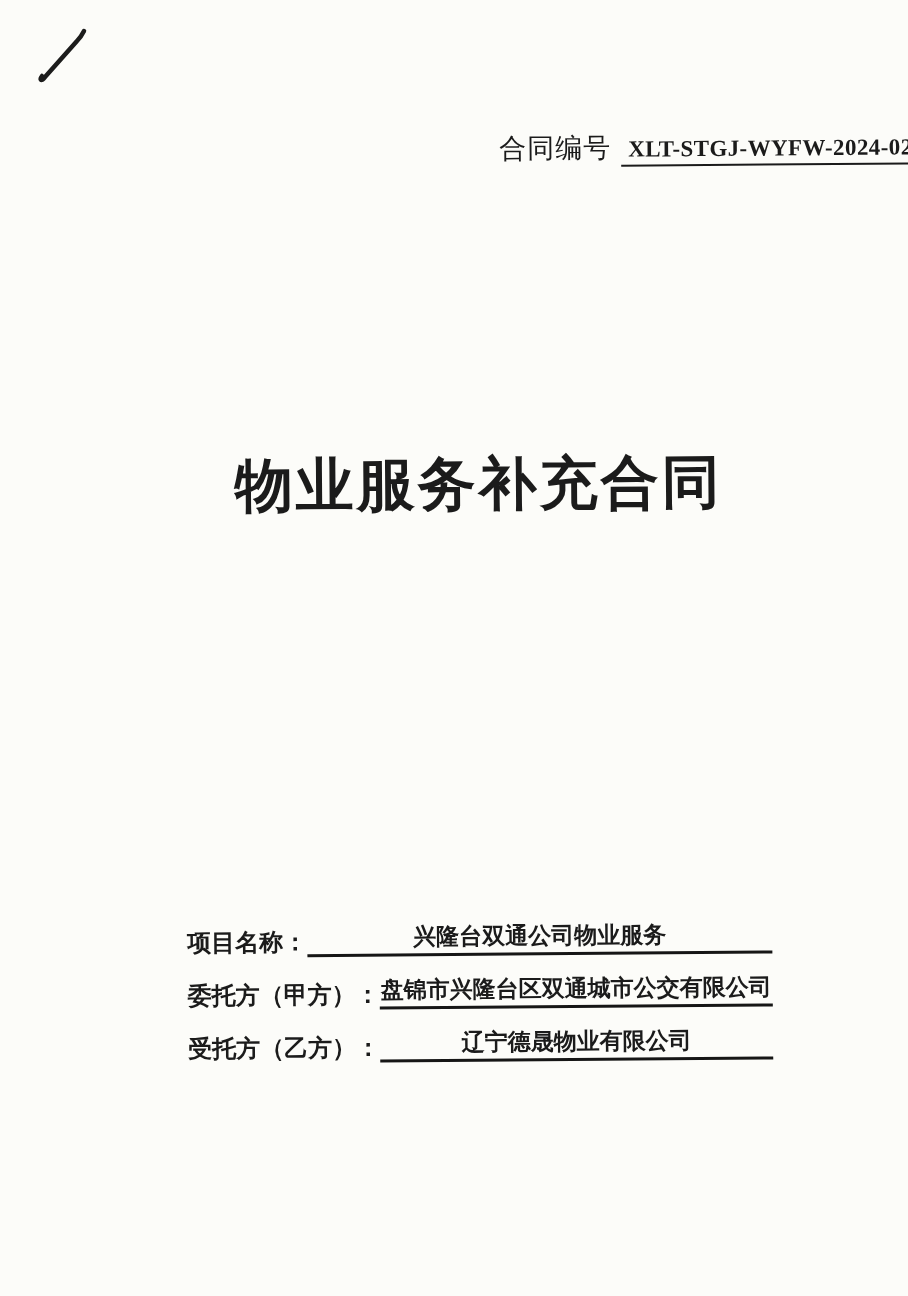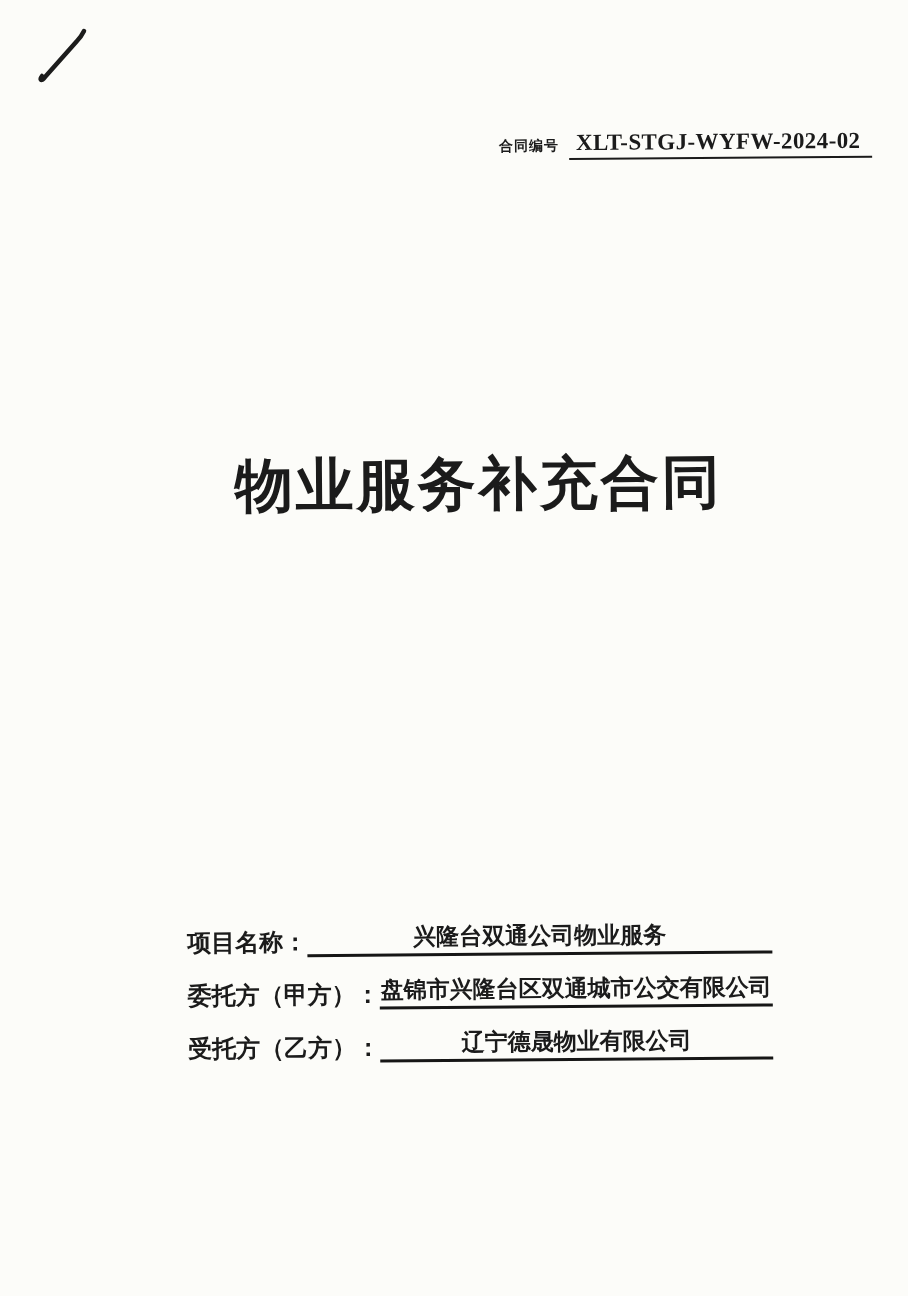--- a/index.html
+++ b/index.html
@@ -29,22 +29,22 @@
   }
   .contract-no-row {
     position: absolute;
     left: 503px;
     top: 131px;
     display: flex;
     align-items: baseline;
     white-space: nowrap;
   }
   .cn-label {
-    font-size: 14px;
-    font-weight: bold;
+    font-size: 27px;
+    font-weight: normal;
     letter-spacing: 1px;
   }
   .cn-value {
     margin-left: 10px;
     font-size: 23px;
     font-weight: bold;
     letter-spacing: 0.4px;
     border-bottom: 2.5px solid #1b1b1b;
     padding: 0 12px 2px 7px;
   }

